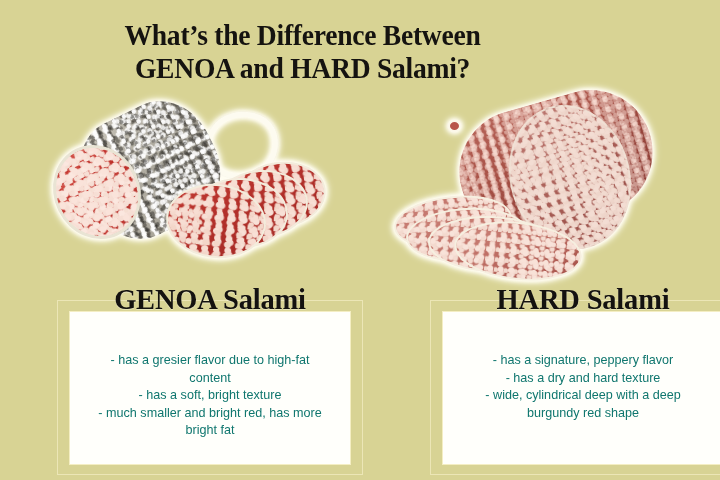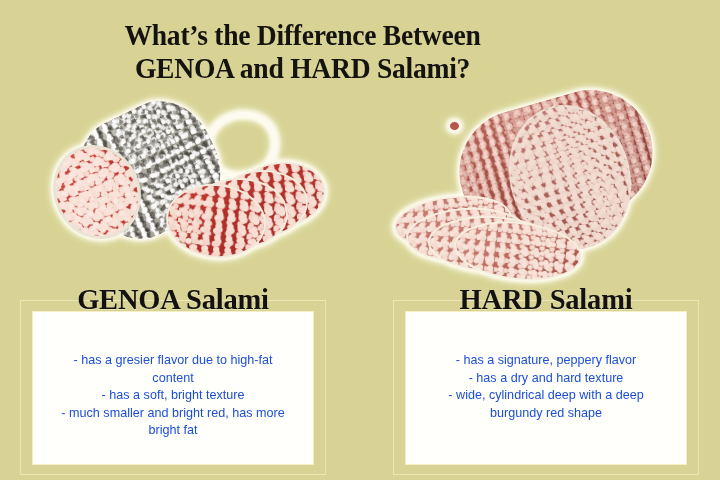--- a/index.html
+++ b/index.html
@@ -41,20 +41,21 @@
     transform-origin: center;
     white-space: nowrap;
   }
 
   
   .panel {
     position: absolute;
     top: 300px;
     width: 306px;
     height: 175px;
+    margin-left: 37px;
   }
   .panel.left  { left: 20px; }
   .panel.right { left: 393px; }
 
   .panel-frame {
     position: absolute;
     inset: 0;
     border: 1.5px solid #ece6b6;
     box-sizing: border-box;
   }
@@ -86,21 +87,21 @@
     white-space: nowrap;
     text-shadow: 0 1px 0 rgba(255,255,255,0.35);
   }
 
   .bullets {
     position: absolute;
     left: 8px;
     right: 8px;
     top: 52px;
     text-align: center;
-    color: #1d4ed8;
+    color: #0f766e;
     font-size: 12.6px;
     line-height: 17.5px;
   }
   .bullets .b {
     display: block;
   }
 
   
   .food {
     position: absolute;

